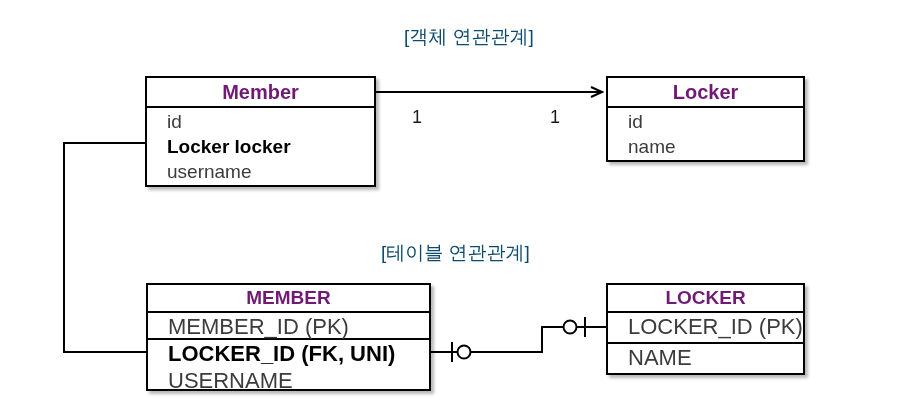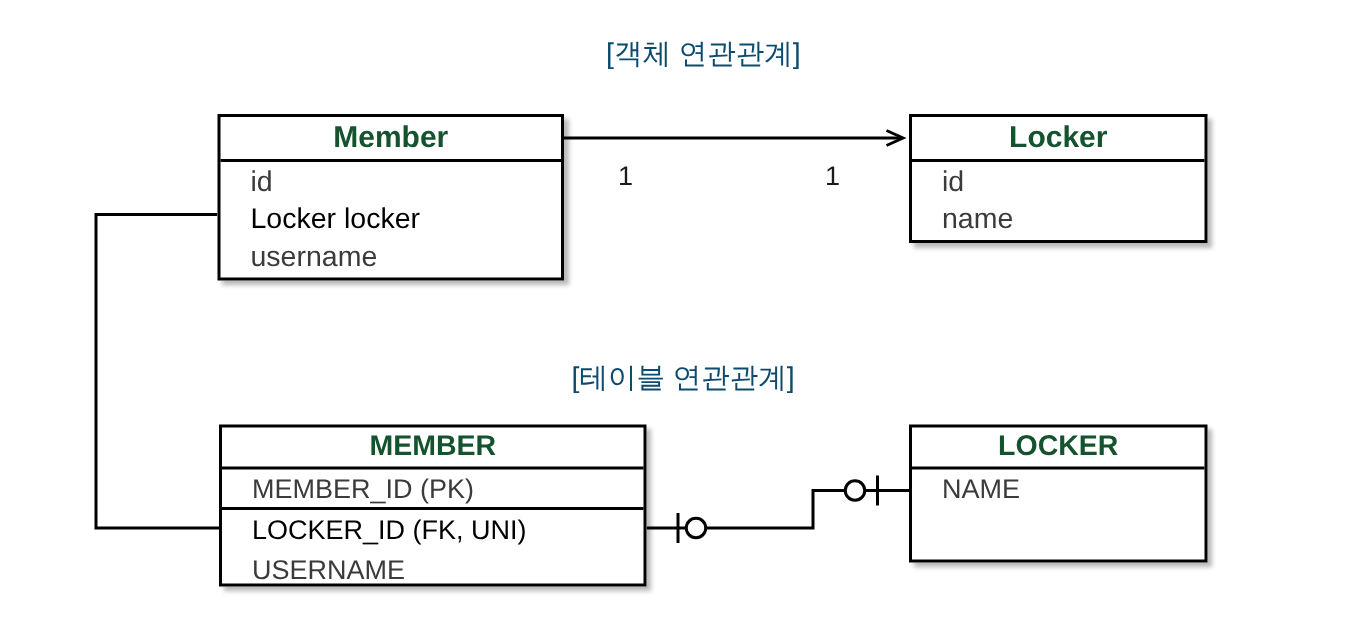--- a/index.html
+++ b/index.html
@@ -32,47 +32,47 @@
   .box {
     position: absolute;
     box-sizing: border-box;
     background: #ffffff;
     border: 2px solid #000000;
     box-shadow: 3px 3px 3px rgba(0,0,0,0.28);
   }
   .box-header {
     box-sizing: border-box;
     text-align: center;
-    color: #14532d;
+    color: #701a75;
     white-space: nowrap;
     overflow: hidden;
   }
   .box-section {
     box-sizing: border-box;
     border-top: 2px solid #000000;
   }
   .field {
     box-sizing: border-box;
     padding-left: 20px;
     color: #3b3b3b;
     white-space: nowrap;
     overflow: hidden;
   }
   .field.bold {
     color: #000000;
-    font-weight: normal;
+    font-weight: bold;
   }
 
   
   .obj .box-header { font-size: 20px; font-weight: bold; line-height: 28px; height: 28px; }
   .obj .field { font-size: 19px; line-height: 25px; height: 25px; }
 
   
   .tbl .box-header { font-size: 19px; font-weight: bold; line-height: 26px; height: 26px; }
-  .tbl .field { font-size: 18px; line-height: 27px; height: 27px; }
+  .tbl .field { font-size: 22px; line-height: 27px; height: 27px; }
 
   
   .conn-svg {
     position: absolute;
     left: 0;
     top: 0;
     width: 911px;
     height: 415px;
     pointer-events: none;
   }
@@ -147,17 +147,20 @@
     </div>
     <div class="box-section" style="height:51px;">
       <div class="field bold">LOCKER_ID (FK, UNI)</div>
       <div class="field">USERNAME</div>
     </div>
   </div>
 
   <div class="box tbl" style="left:606px; top:283px; width:199px; height:92px;">
     <div class="box-header">LOCKER</div>
     <div class="box-section" style="height:31px;">
+      <div class="field">LOCKER_ID (PK)</div>
+    </div>
+    <div class="box-section" style="height:31px;">
       <div class="field">NAME</div>
     </div>
   </div>
 
 </div>
 
 </body></html>

